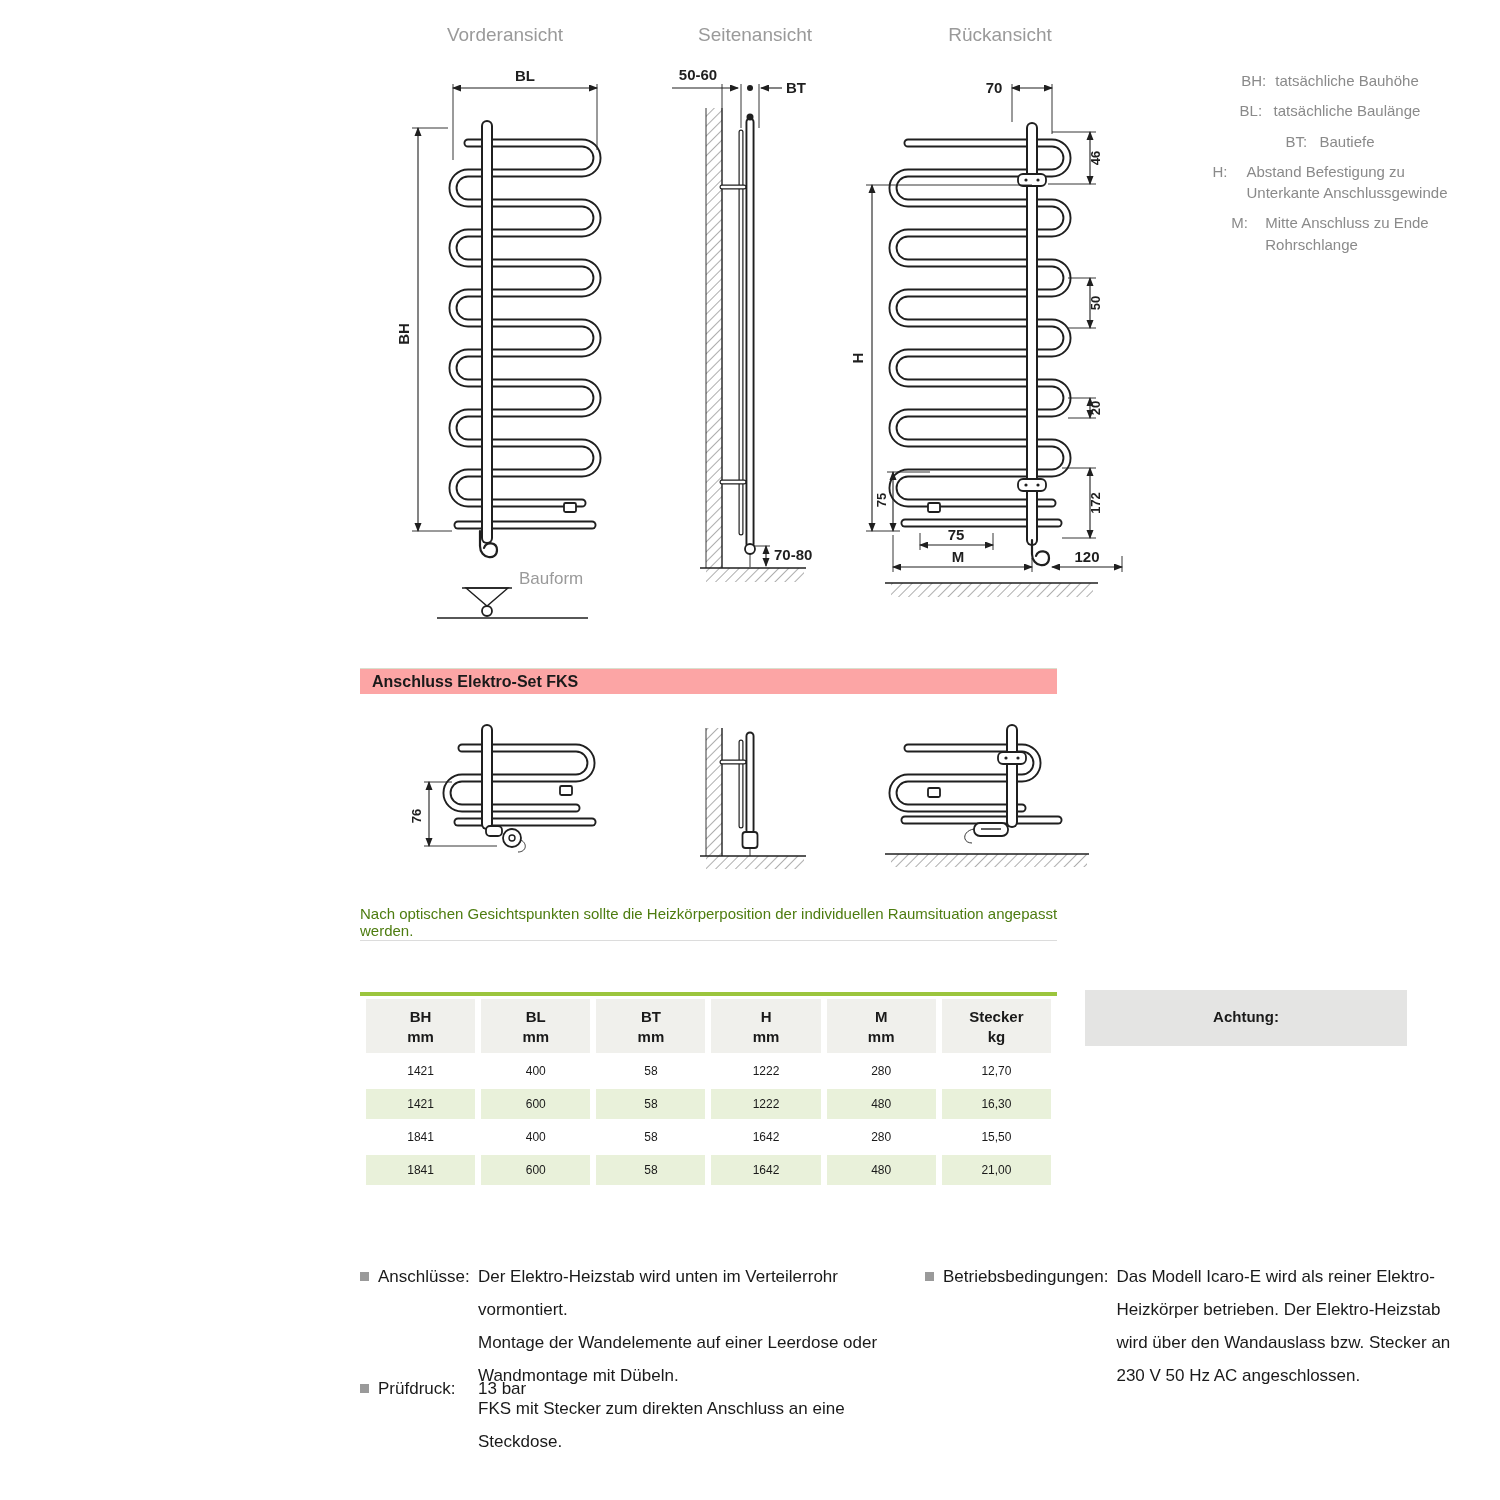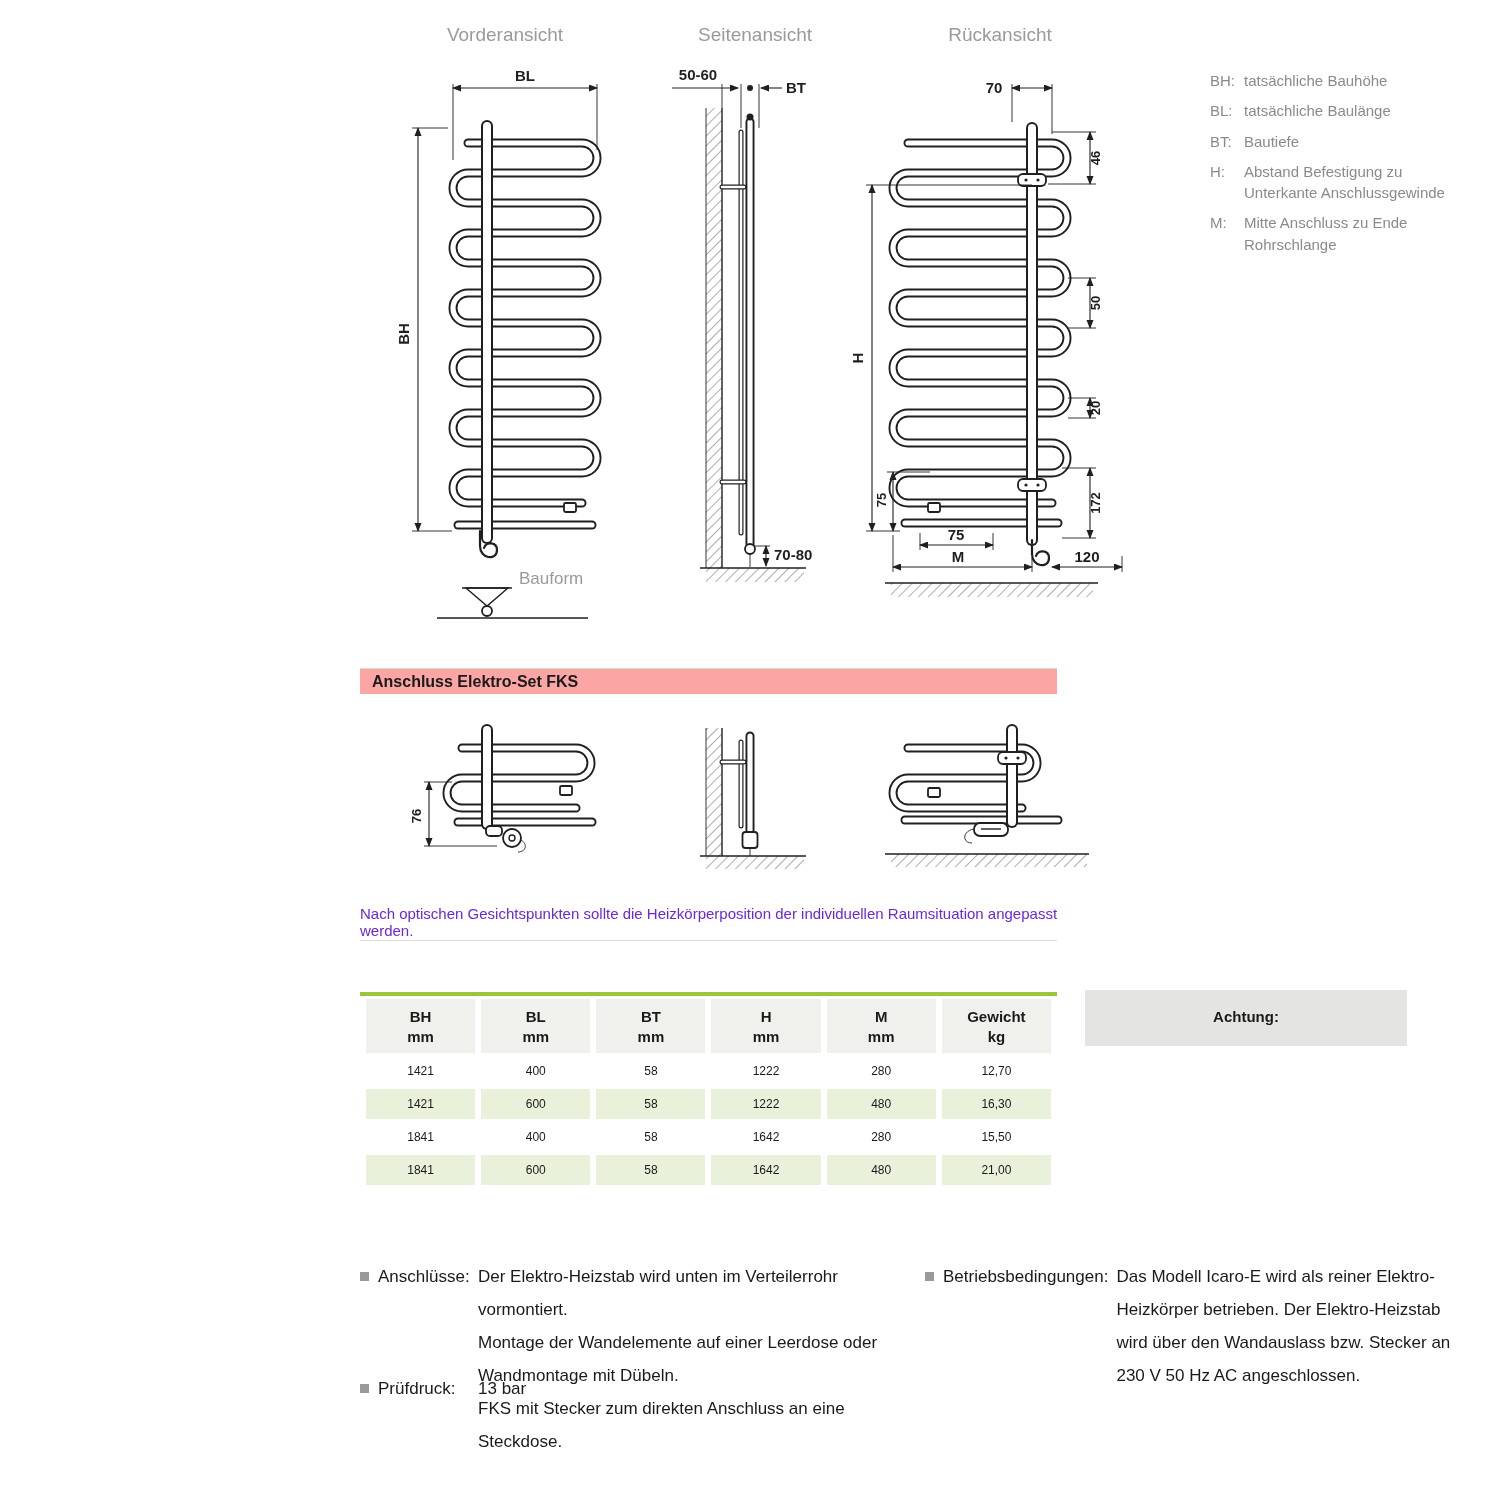--- a/index.html
+++ b/index.html
@@ -23,30 +23,30 @@
   .clip{fill:#fff;stroke:#1f1f1f;stroke-width:1.8}
   .bracket{fill:#fff;stroke:#1f1f1f;stroke-width:1.8}
   .dimtxt{font:bold 15px "Liberation Sans",sans-serif;fill:#1f1f1f}
   .dimtxt-s{font:bold 13px "Liberation Sans",sans-serif;fill:#1f1f1f}
   .graytxt{font:17px "Liberation Sans",sans-serif;fill:#9a9a9a}
 
   .view-title{position:absolute;width:170px;text-align:center;font-size:19px;color:#9a9a9a;}
 
   
   .legend{position:absolute;left:1210px;top:70px;width:240px;font-size:15px;color:#8a8a8a;}
-  .legend-item{display:flex;margin-bottom:9px;line-height:1.42;}
+  .legend-item{display:flex;margin-bottom:9px;line-height:1.42;justify-content:center;}
   .legend-key{width:34px;flex:none;}
   .legend-text{white-space:pre-line;}
 
   
   .fks-header{position:absolute;left:360px;top:668px;width:697px;height:25px;
     background:#fca5a5;border-top:1px solid #d9dfce;display:flex;align-items:center;}
   .fks-header span{font-size:16px;font-weight:bold;padding-left:12px;}
 
-  .fks-note{position:absolute;left:360px;top:905px;width:720px;font-size:15px;color:#6d28d9;}
+  .fks-note{position:absolute;left:360px;top:905px;width:720px;font-size:15px;color:#4d7c0f;}
   .hrline{position:absolute;left:360px;top:940px;width:697px;border-top:1px solid #dcdcdc;}
 
   
   .tech{position:absolute;left:360px;top:992px;width:697px;}
   .tech-bar{height:4px;background:#9bc53d;}
   .tech-title{font-size:19px;font-weight:bold;padding:12px 0 10px 8px;}
   table.tt{width:100%;table-layout:fixed;border-collapse:separate;border-spacing:6px 3px;}
   table.tt th{background:#f0f0ec;font-size:15px;font-weight:bold;padding:9px 0 8px;text-align:center;}
   table.tt th .unit{margin-top:3px;}
   table.tt td{font-size:12px;text-align:center;padding:8px 0;}
@@ -324,21 +324,21 @@
           </th>
         <th>
             <div>H</div>
             <div class="unit">mm</div>
           </th>
         <th>
             <div>M</div>
             <div class="unit">mm</div>
           </th>
         <th>
-            <div>Gewicht</div>
+            <div>Stecker</div>
             <div class="unit">kg</div>
           </th>
       </tr>
     </thead>
     <tbody>
       <tr>
         <td>1421</td>
         <td>400</td>
         <td>58</td>
         <td>1222</td>

